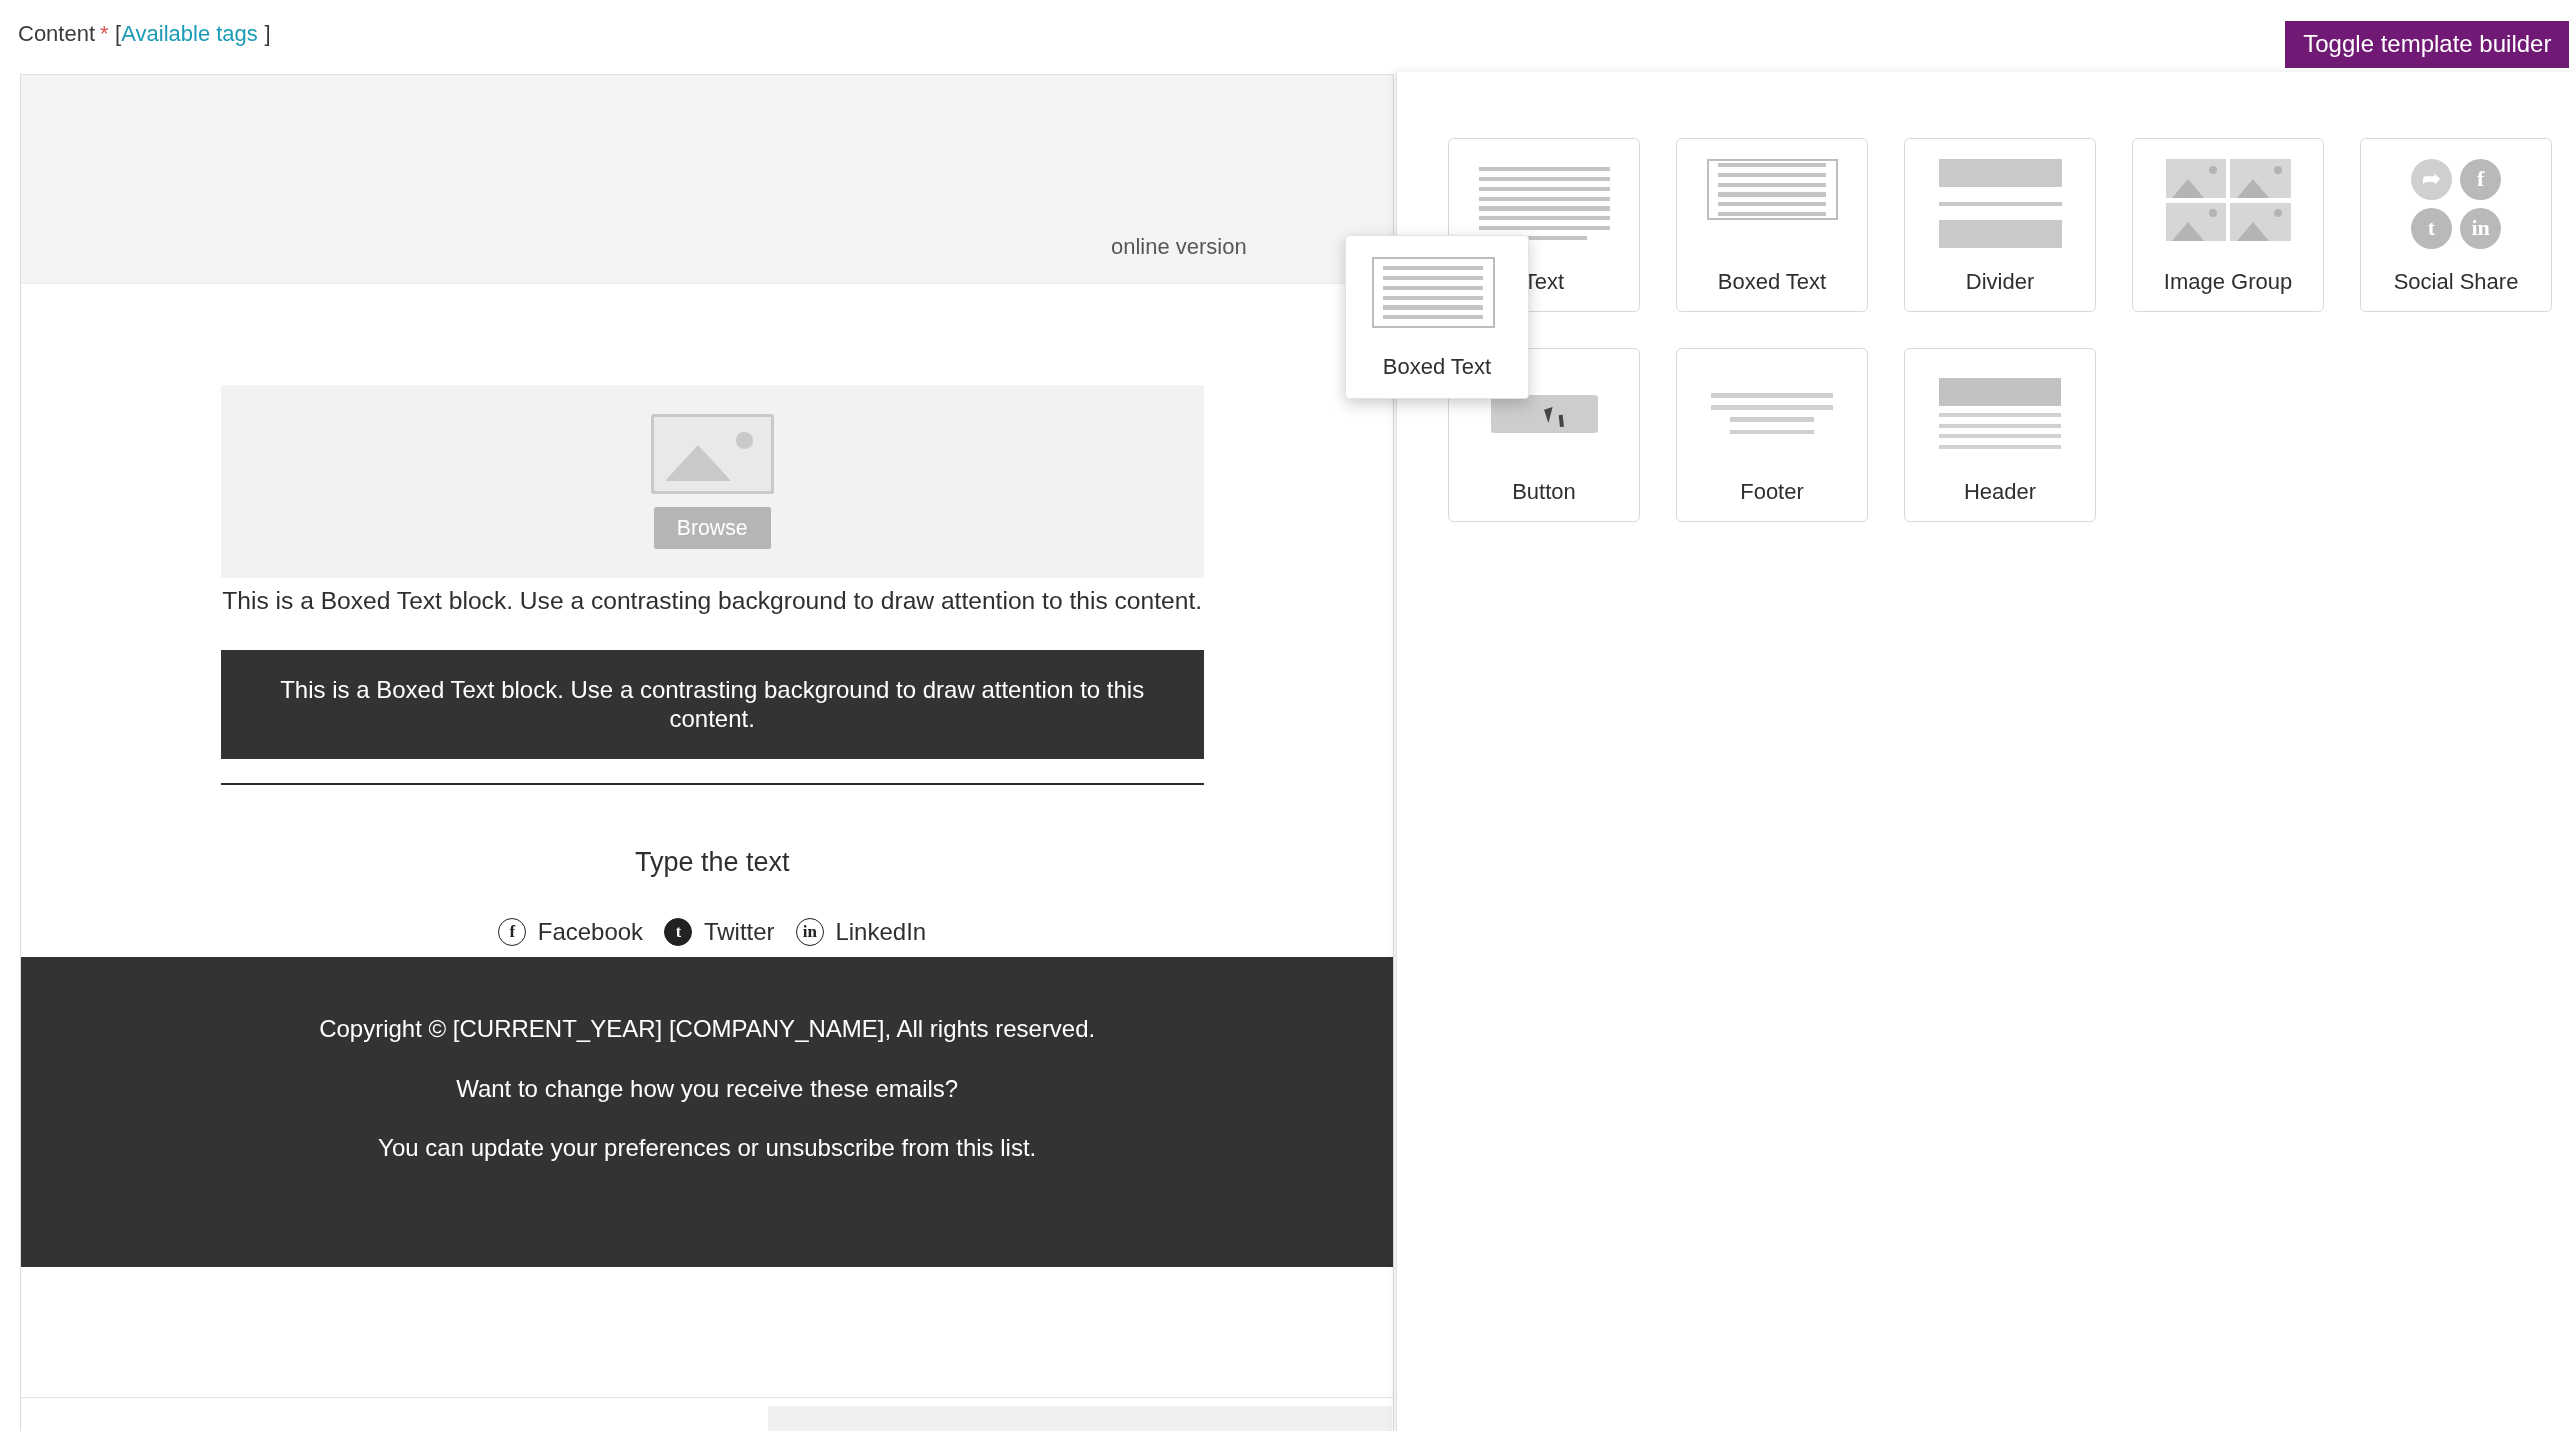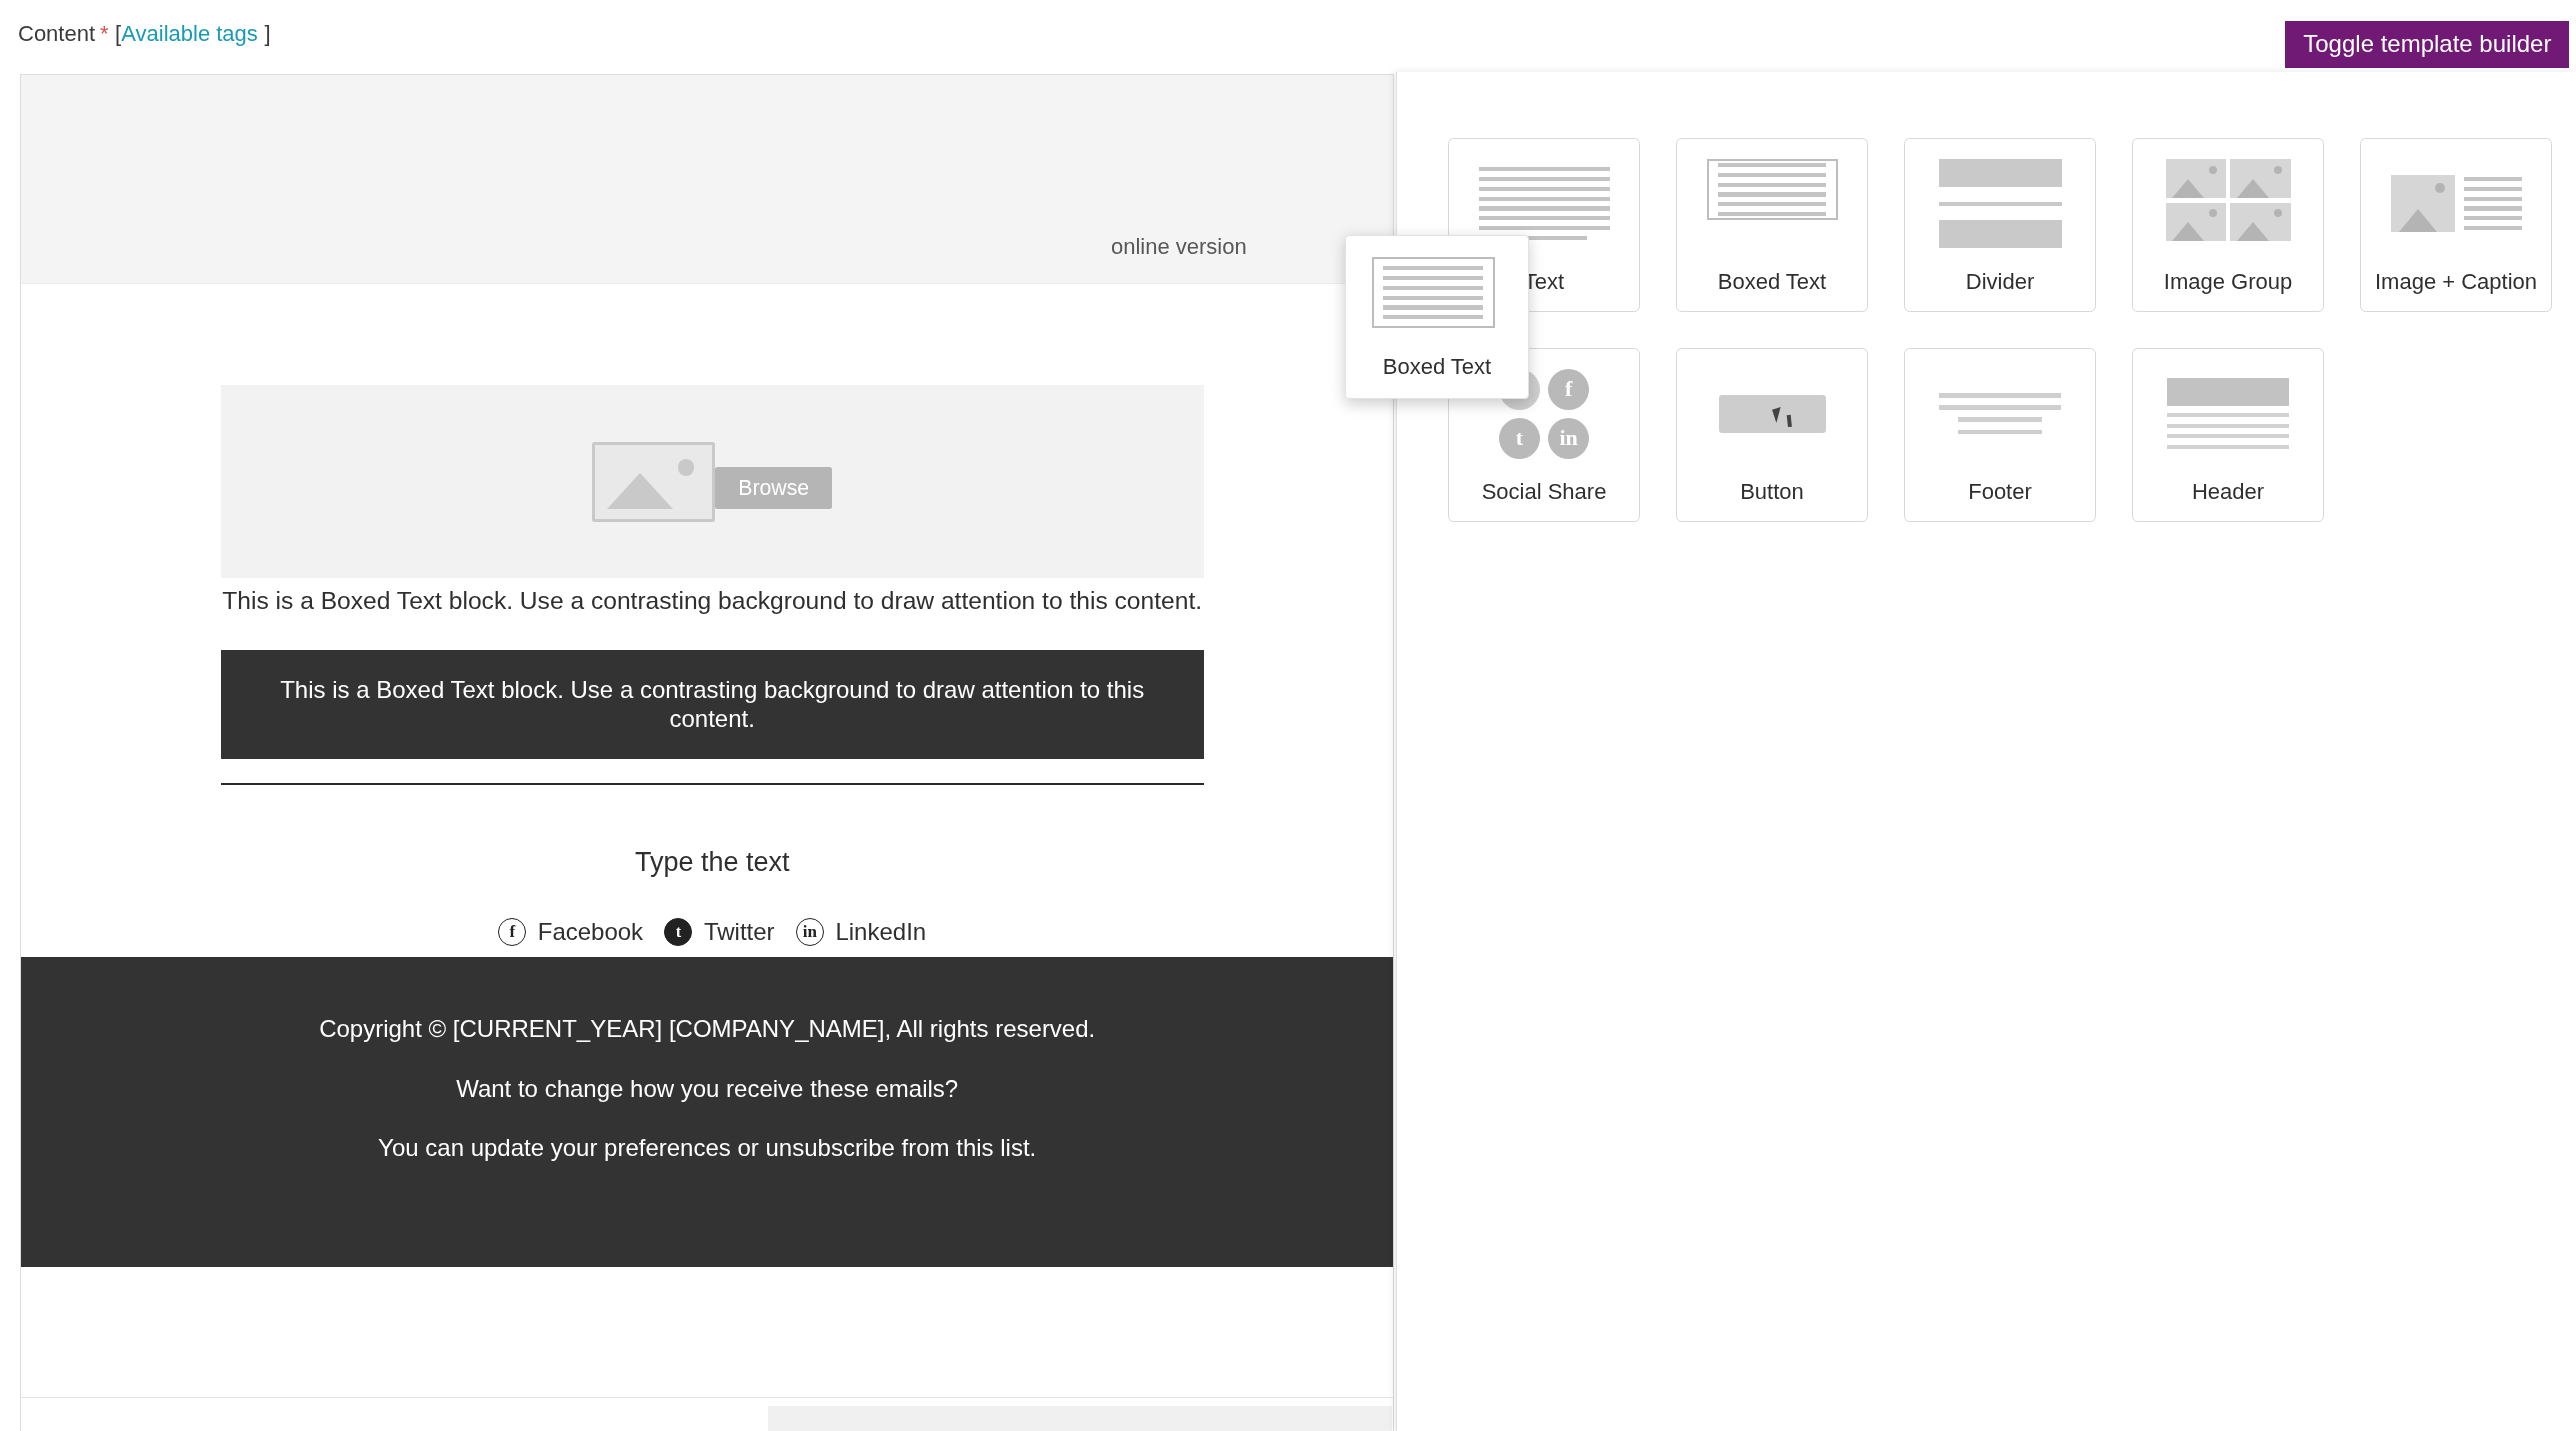--- a/index.html
+++ b/index.html
@@ -79,21 +79,21 @@
   }
   .img-block {
     position: absolute;
     left: 200px; top: 101px;
     width: 983px;
     height: 193px;
     background: #f2f2f2;
     display: flex;
     align-items: center;
     justify-content: center;
-    flex-direction: row;
+    flex-direction: column;
   }
   .ph-img {
     width: 123px; height: 80px;
     border: 3.3px solid #c9c9c9;
     background: #e9e9e9;
     position: relative;
     border-radius: 2.5px;
   }
   .ph-img::before {
     content: "";
@@ -481,36 +481,20 @@
           <div class="grid4">
               <div class="cell"></div>
               <div class="cell"></div>
               <div class="cell"></div>
               <div class="cell"></div>
             </div>
         </div>
         <div class="cap">Image Group</div>
       </div>
 
-      <div class="block-card">
-        <div class="thumb">
-          <div class="imgcap">
-            <div class="pic"></div>
-            <div class="cap-lines">
-                <i></i>
-                <i></i>
-                <i></i>
-                <i></i>
-                <i></i>
-                <i></i>
-              </div>
-          </div>
-        </div>
-        <div class="cap">Image + Caption</div>
-      </div>
 
       <div class="block-card">
         <div class="thumb">
           <div class="social-thumb">
             <span class="soc light">➦</span>
             <span class="soc">f</span>
             <span class="soc">t</span>
             <span class="soc">in</span>
           </div>
         </div>

